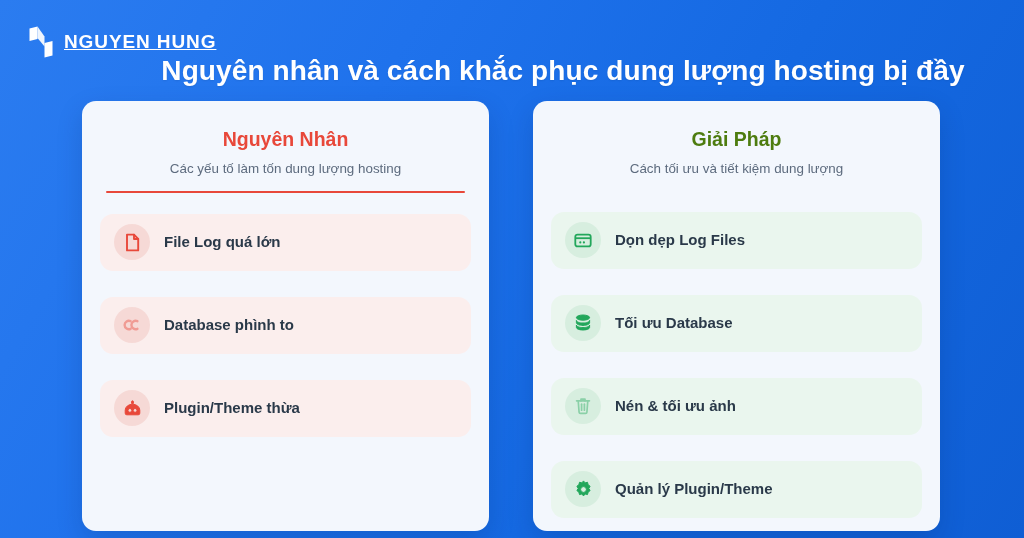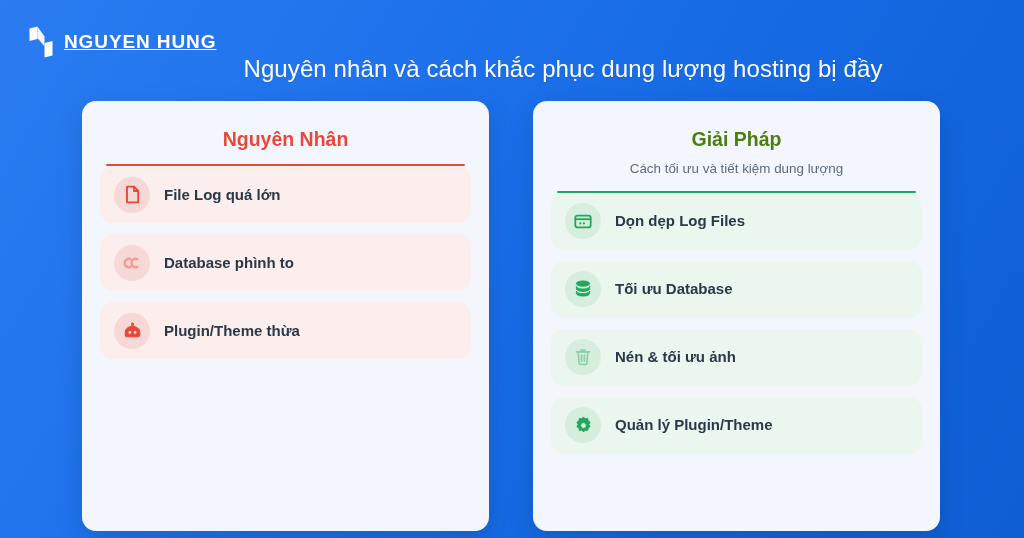--- a/index.html
+++ b/index.html
@@ -39,22 +39,22 @@
     text-decoration: underline;
   }
 
   .headline {
     position: absolute;
     left: 0;
     right: 0;
     top: 55px;
     text-align: center;
     color: #ffffff;
-    font-size: 24px;
-    font-weight: normal;
+    font-size: 28px;
+    font-weight: bold;
     letter-spacing: 0.1px;
     padding-left: 102px;
     text-shadow: 0 1px 2px rgba(0,0,0,0.08);
   }
 
   
   .board {
     position: absolute;
     left: 82px;
     top: 101px;
@@ -96,23 +96,24 @@
 
   .card-rule {
     margin: 13px 6px 0 6px;
     height: 2px;
     border-radius: 2px;
   }
   .card-rule.cause { background: #e8483a; }
   .card-rule.solution { background: #22a75b; }
 
   .card-list {
+    margin-top: 21px;
     display: flex;
     flex-direction: column;
-    gap: 11px;
+    gap: 26px;
     list-style: none;
   }
 
   .row {
     display: flex;
     align-items: center;
     gap: 14px;
     height: 57px;
     padding: 0 14px;
     border-radius: 13px;
@@ -158,20 +159,21 @@
   <span class="brand-name">NGUYEN HUNG</span>
 </div>
 
 <div class="headline">Nguyên nhân và cách khắc phục dung lượng hosting bị đầy</div>
 
 <div class="board">
 
   <section class="card">
     <div class="card-head">
       <div class="card-title cause">Nguyên Nhân</div>
+      <div class="card-sub">Các yếu tố làm tốn dung lượng hosting</div>
     </div>
     <div class="card-rule cause"></div>
     <ul class="card-list">
 
       <li class="row cause">
         <span class="row-icon">
           <svg width="17" height="19" viewBox="0 0 17 19" fill="none" stroke-width="1.9" stroke-linejoin="round" stroke-linecap="round">
             <path d="M3 1.6 h7 l4.2 4.2 V17.4 H3 Z" fill="none"></path>
             <path d="M10 1.6 V6 h4.2" fill="none"></path>
           </svg>

